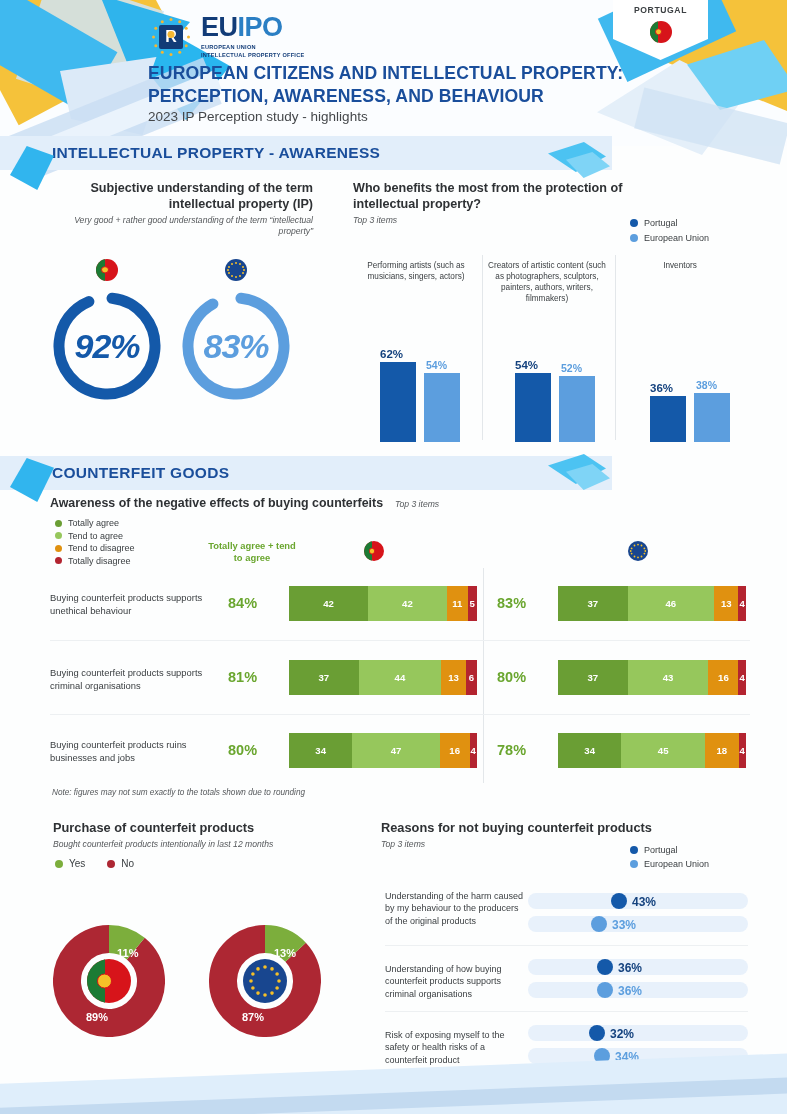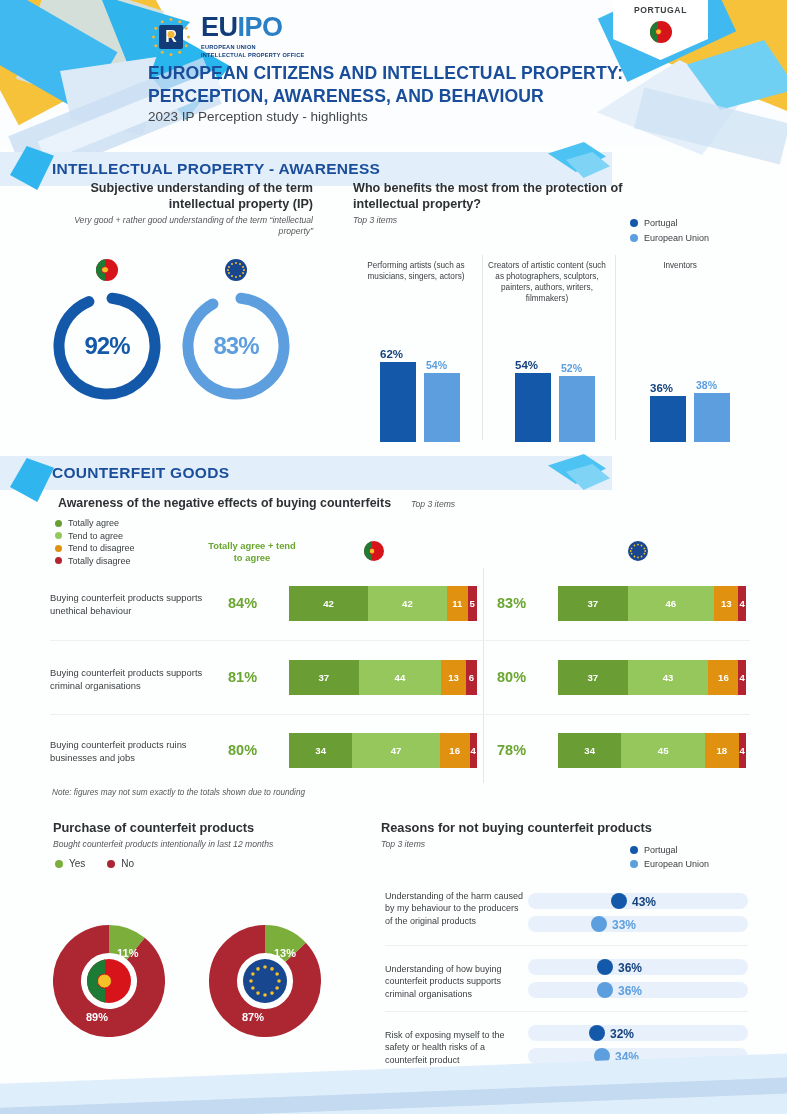--- a/index.html
+++ b/index.html
@@ -71,21 +71,21 @@
   .arrow-r2 { position:absolute; width:44px; height:26px; background:#8fdaf7; clip-path: polygon(0 30%,60% 0,100% 55%,40% 100%); }
 
   
   .h-title { font-size:12.6px; font-weight:bold; color:#2e3134; line-height:1.3; }
   .h-sub { font-size:8.6px; font-style:italic; color:#55585b; line-height:1.32; margin-top:2px; }
   .inline-sub { font-size:8.6px; font-style:italic; color:#55585b; }
 
   
   .donut { position:absolute; border-radius:50%; }
   .donut-val { position:absolute; inset:0; display:flex; align-items:center; justify-content:center;
-               font-size:24px; font-weight:bold; letter-spacing:-1px; }
+               font-size:34px; font-weight:bold; letter-spacing:-1px;font-style:italic; }
 
   
   .ldot { width:7px; height:7px; border-radius:50%; flex:none; }
   .lrow { display:flex; align-items:center; gap:6px; font-size:9px; color:#3c4043; }
 
   
   .colchart { position:absolute; }
   .colbar { position:absolute; bottom:0; }
   .colval { position:absolute; font-weight:bold; }
   .vdiv { position:absolute; width:1px; background:#e3e7ea; }
@@ -157,21 +157,21 @@
   </div>
 
   <div class="badge">
     <div class="badge-label">PORTUGAL</div>
     <div class="flag flag-pt" style="width:22px;height:22px;margin-top:6px;"></div>
   </div>
 
   <div class="title">EUROPEAN CITIZENS AND INTELLECTUAL PROPERTY: PERCEPTION, AWARENESS, AND BEHAVIOUR</div>
   <div class="subtitle">2023 IP Perception study - highlights</div>
 
-  <div class="banner" style="top:152px; width:612px;">
+  <div class="banner" style="top:136px; width:612px;">
     <div class="btext" style="margin-left:52px;">INTELLECTUAL PROPERTY - AWARENESS</div>
   </div>
   <div class="arrow-l" style="top:146px;"></div>
   <div class="arrow-r1" style="left:548px; top:142px;"></div>
   <div class="arrow-r2" style="left:566px; top:152px; background:#7fd4f6;"></div>
 
   <div style="position:absolute; left:53px; top:180px; width:260px;text-align:right;">
     <div class="h-title">Subjective understanding of the term intellectual property (IP)</div>
     <div class="h-sub">Very good + rather good understanding of the term “intellectual property”</div>
   </div>
@@ -251,21 +251,21 @@
     <div class="colval" style="left:344px; bottom:51px; font-size:10.5px; color:#5c9ede;">38%</div>
   </div>
 
   <div class="banner" style="top:456px; width:612px;">
     <div class="btext" style="margin-left:52px;">COUNTERFEIT GOODS</div>
   </div>
   <div class="arrow-l" style="top:458px;"></div>
   <div class="arrow-r1" style="left:548px; top:454px;"></div>
   <div class="arrow-r2" style="left:566px; top:464px; background:#7fd4f6;"></div>
 
-  <div style="position:absolute; left:58px; top:495px; display:flex; align-items:baseline; gap:20px;">
+  <div style="position:absolute; left:50px; top:495px; display:flex; align-items:baseline; gap:12px;">
     <span class="h-title" style="font-size:12.4px;">Awareness of the negative effects of buying counterfeits</span>
     <span class="inline-sub">Top 3 items</span>
   </div>
 
   <div style="position:absolute; left:55px; top:518px; display:flex; flex-direction:column; gap:2.5px;">
     <div class="lrow">
       <span class="ldot" style="background:#6a9e34;"></span>
       <span>Totally agree</span>
     </div>
     <div class="lrow">

